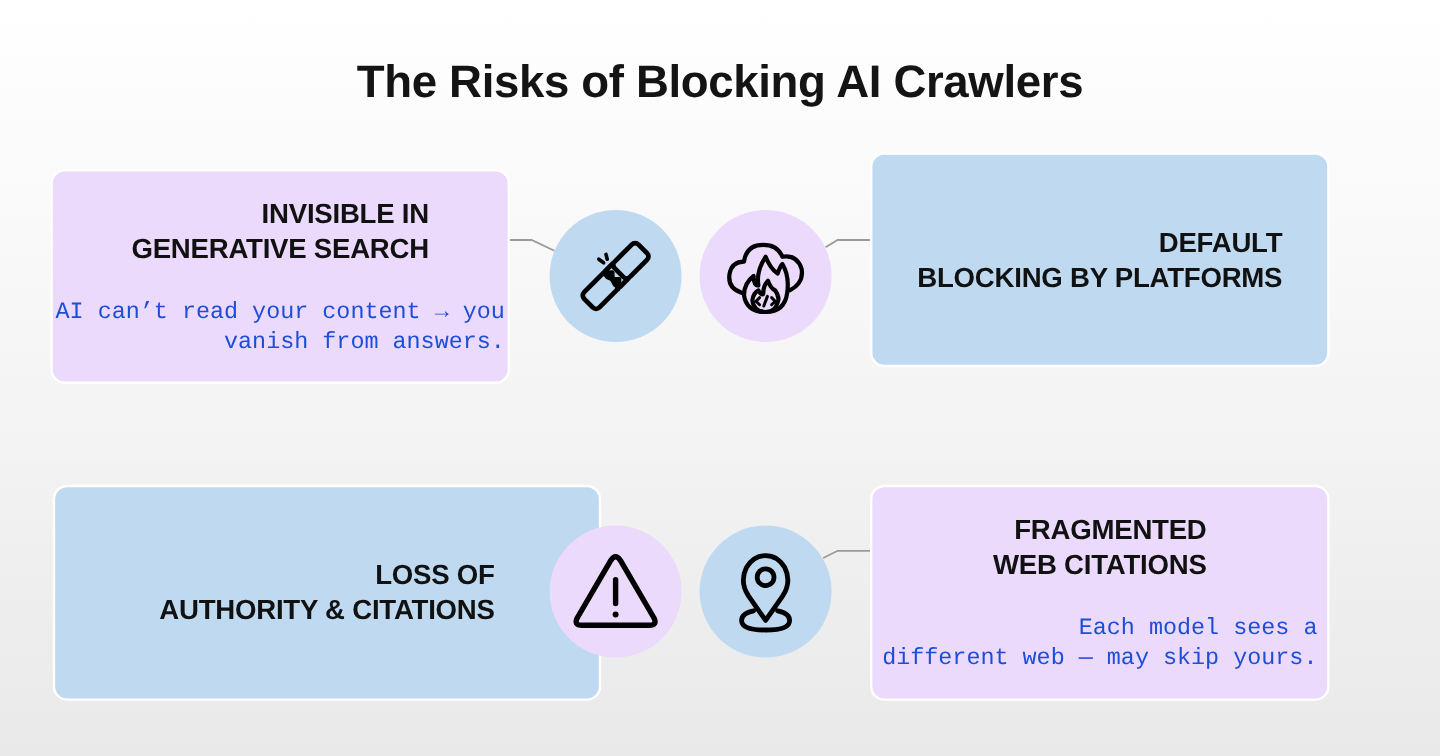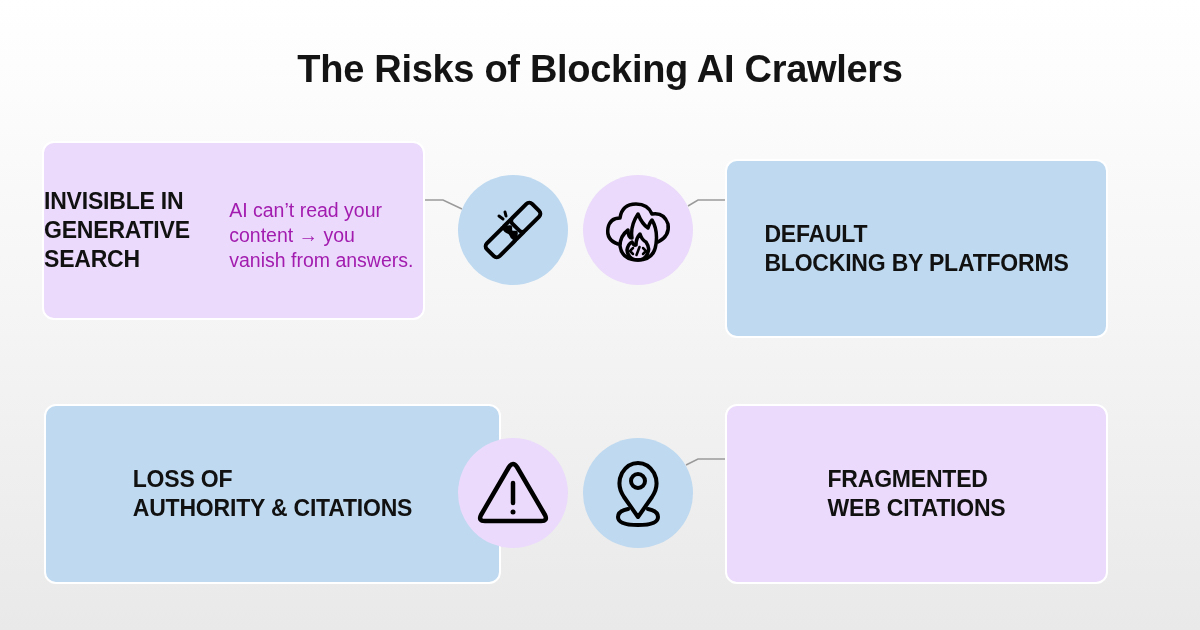--- a/index.html
+++ b/index.html
@@ -9,31 +9,32 @@
     font-family: "Liberation Sans", "DejaVu Sans", sans-serif;
     color:#111;
   }
   .title {
     position:absolute; left:0; top:48px; width:1200px; text-align:center;
     font-size:38px; font-weight:bold; letter-spacing:-0.3px; color:#141414;
   }
   .card {
     position:absolute; box-sizing:border-box; border-radius:12px;
     border:2px solid #ffffff;
-    display:flex; align-items:center; justify-content:center;
-    text-align:left;
+    display:flex; flex-direction:column; align-items:center; justify-content:center;
+    text-align:right;
     gap:16px;
   }
   .card .heading {
     font-weight:bold; font-size:23px; line-height:29px; color:#111;
     white-space:pre-line; letter-spacing:-0.2px;
   }
   .card .body {
-    margin-top:10px; font-size:19.5px; line-height:25px; color:#a21caf;
+    margin-top:10px; font-size:19.5px; line-height:25px; color:#1d4ed8;
     white-space:pre-line;
+    font-family:Liberation Mono, monospace;
   }
   .purple { background:#ebdafb; }
   .blue { background:#bed9f0; }
   .circle {
     position:absolute; width:110px; height:110px; border-radius:50%;
     display:flex; align-items:center; justify-content:center;
   }
   .circle svg { width:80px; height:80px; }
   .connector { position:absolute; left:0; top:0; width:1200px; height:630px; pointer-events:none; }
 </style>
@@ -49,33 +50,35 @@
   <polyline points="686,465 698,459 726,459" fill="none" stroke="#9a9a9a" stroke-width="1.5"></polyline>
 </svg>
 
 <div class="card purple" style="left:42px; top:141px; width:383px; height:179px;">
   <div class="heading">INVISIBLE IN
 GENERATIVE SEARCH</div>
   <div class="body">AI can’t read your content → you
 vanish from answers.</div>
 </div>
 
-<div class="card blue" style="left:725px; top:159px; width:383px; height:179px;">
+<div class="card blue" style="left:725px; top:127px; width:383px; height:179px;">
   <div class="heading">DEFAULT
 BLOCKING BY PLATFORMS</div>
 </div>
 
 <div class="card blue" style="left:44px; top:404px; width:457px; height:180px;">
   <div class="heading">LOSS OF
 AUTHORITY &amp; CITATIONS</div>
 </div>
 
 <div class="card purple" style="left:725px; top:404px; width:383px; height:180px;">
   <div class="heading">FRAGMENTED
 WEB CITATIONS</div>
+  <div class="body">Each model sees a
+different web — may skip yours.</div>
 </div>
 
 <div class="circle" style="left:458px; top:175px; background:#bed9f0;">
   <svg viewBox="0 0 80 80" fill="none" stroke="#000" stroke-width="4" stroke-linejoin="round" stroke-linecap="round">
     <g transform="rotate(-45 40 40)">
       <rect x="44" y="31" width="28" height="18" rx="4"></rect>
       <path d="M46 31 L36 31 Q33 36 37 40 Q33 44 36 49 L46 49"></path>
       <rect x="8" y="31" width="28" height="18" rx="4"></rect>
       <path d="M34 31 L40 36 L36 40 L40 44 L34 49"></path>
     </g>

